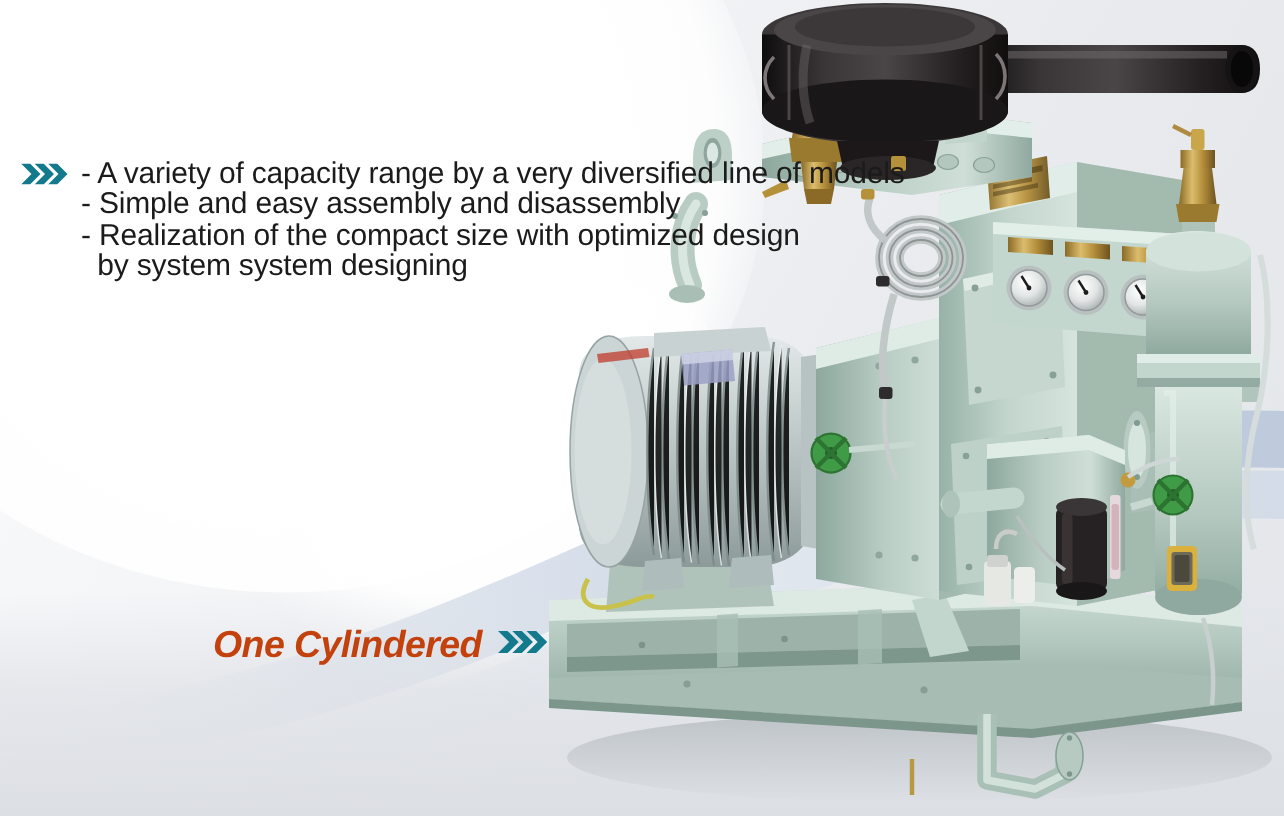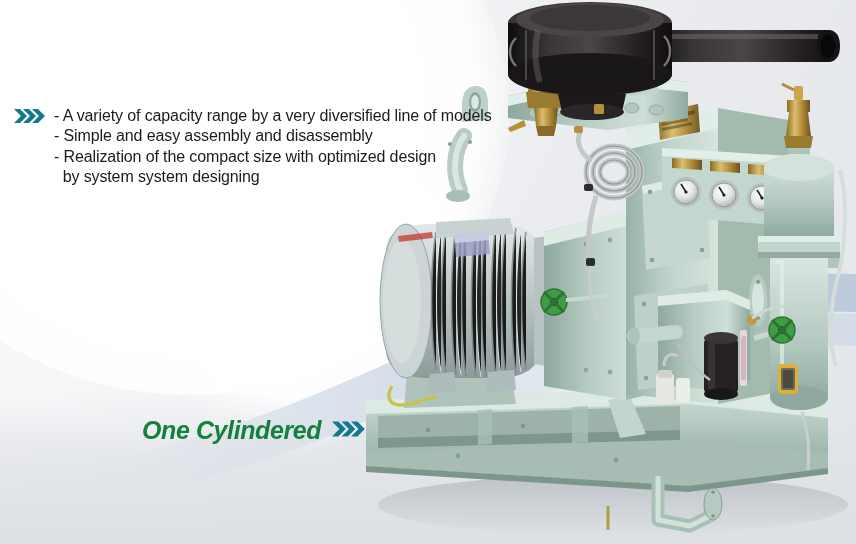--- a/index.html
+++ b/index.html
@@ -22,24 +22,24 @@
     background:linear-gradient(180deg,rgba(228,231,235,0) 0%,rgba(223,226,231,.75) 45%,#dcdfe4 100%);}
 
   
   .titlewrap{position:absolute;left:18px;top:24px;display:flex;align-items:baseline;gap:9px;}
   .title-main{font-size:31px;font-weight:bold;letter-spacing:-.8px;color:#e1262c;line-height:1;}
   .title-sub{font-size:19.5px;font-weight:bold;font-style:italic;color:#8c8c8e;letter-spacing:-.3px;line-height:1;}
 
   .bullets{position:absolute;left:14px;top:106px;display:flex;align-items:flex-start;gap:6px;}
   .chev-group{display:flex;align-items:center;margin-top:3px;}
   .bullet-lines{display:flex;flex-direction:column;}
-  .bullet-line{font-size:16px;color:#1b1b1b;line-height:20.4px;white-space:pre;letter-spacing:-.12px;}
+  .bullet-line{font-size:20px;color:#1b1b1b;line-height:20.4px;white-space:pre;letter-spacing:-.12px;}
 
   .cyl{position:absolute;left:142px;top:418px;display:flex;align-items:center;gap:11px;}
-  .cyl-text{font-size:25px;font-weight:bold;font-style:italic;color:#15803d;letter-spacing:-.4px;line-height:1;}
+  .cyl-text{font-size:25px;font-weight:bold;font-style:italic;color:#c2410c;letter-spacing:-.4px;line-height:1;}
 
   
   .machine{position:absolute;left:358px;top:0;width:498px;height:544px;}
   .machine svg{display:block;}
 </style>
 </head>
 <body>
 
 <div class="page">
 

